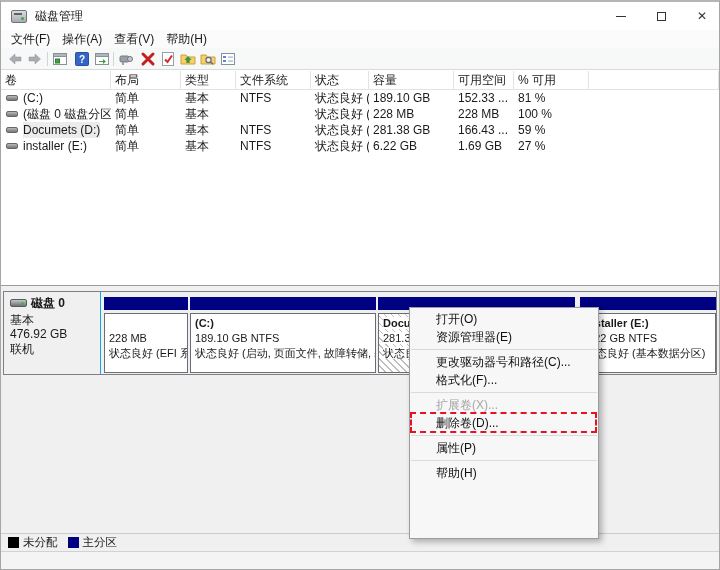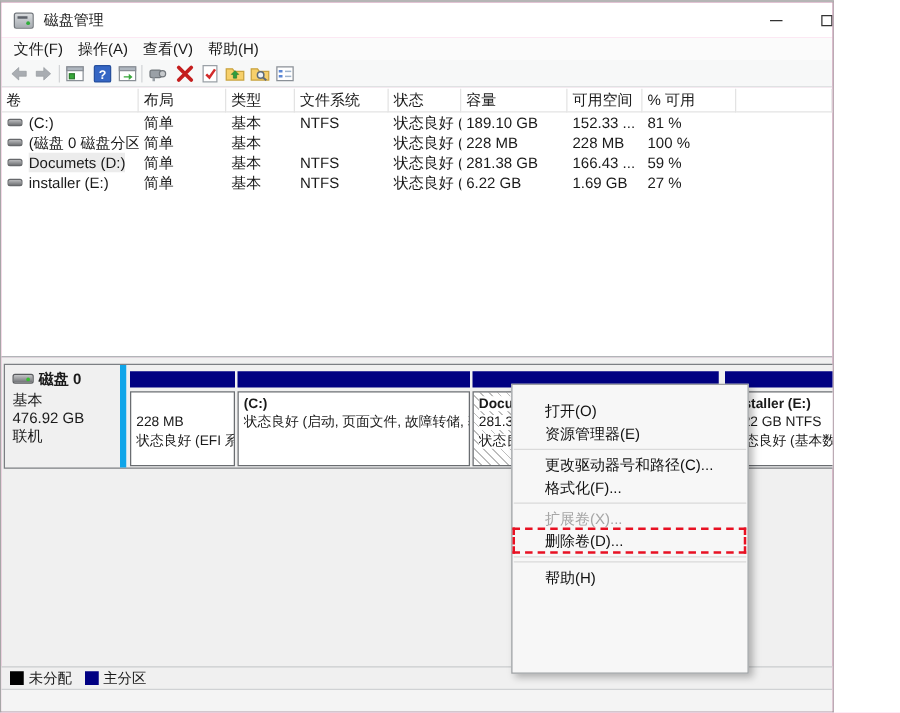--- a/index.html
+++ b/index.html
@@ -1,20 +1,20 @@
 <!DOCTYPE html>
 <html><head>
 <meta charset="utf-8">
 <style>
   html,body{margin:0;padding:0;background:#ffffff;}
   *{box-sizing:border-box;}
   .window{
-    position:relative;width:667px;height:570px;overflow:hidden;
+    position:relative;width:720px;height:570px;overflow:hidden;
     font-family:"Liberation Sans","DejaVu Sans",sans-serif;
-    background:#f9a8d4;border:1px solid #a6a6a6;border-top:2px solid #b5b5b5;
+    background:#d946ef;border:1px solid #a6a6a6;border-top:2px solid #b5b5b5;
     color:#1a1a1a;
   }
   
   .titlebar{position:absolute;left:0;top:0;width:100%;height:28px;background:#fff;display:flex;align-items:center;}
   .title-icon{width:16px;height:13px;margin-left:10px;position:relative;
     background:linear-gradient(180deg,#d9dcdf,#a7acb2);border:1px solid #6f747a;border-radius:2px;}
   .title-icon::before{content:"";position:absolute;left:2px;top:2px;width:8px;height:2px;background:#5d6océ;}
   .title-icon::before{content:"";position:absolute;left:2px;top:2px;width:8px;height:2px;background:#5d626a;}
   .title-icon::after{content:"";position:absolute;right:2px;bottom:2px;width:3px;height:3px;border-radius:50%;background:#2fae3a;}
   .title-text{margin-left:8px;font-size:12px;}
@@ -38,38 +38,38 @@
   .lv-header .hcell{border-right:1px solid #e3e3e3;border-bottom:1px solid #e3e3e3;line-height:18px;padding-left:4px;white-space:nowrap;overflow:hidden;}
   .lv-rows{position:absolute;left:0;top:20px;width:100%;}
   .lv-row{height:16px;font-size:12px;line-height:16px;}
   .lv-row .cell{padding-left:4px;white-space:nowrap;overflow:hidden;}
   .vol-cell{display:flex;align-items:center;gap:5px;padding-left:5px !important;}
   .vol-icon{flex:0 0 auto;width:12px;height:6px;border-radius:2px;background:linear-gradient(180deg,#b9babc,#737578);border:1px solid #66686b;}
   .sel-label{background:#ececec;}
   
   .bottom-pane{position:absolute;left:0;top:284px;width:100%;height:286px;background:#f0f0f0;}
   .disk-row{position:absolute;left:2px;top:5px;width:714px;height:84px;border:1px solid #7c7f83;background:#f0f0f0;}
-  .disk-info{position:absolute;left:0;top:0;width:97px;height:100%;border-right:5px solid #0ea5e9;padding:4px 0 0 6px;font-size:12px;line-height:14.5px;}
+  .disk-info{position:absolute;left:0;top:0;width:97px;height:100%;border-right:1px solid #0ea5e9;padding:4px 0 0 6px;font-size:12px;line-height:14.5px;}
   .disk-title{display:flex;align-items:center;gap:4px;font-weight:bold;margin-bottom:2px;}
   .disk-icon{width:17px;height:8px;border-radius:2px;background:linear-gradient(180deg,#c4c5c7,#6f7174);border:1px solid #595b5e;position:relative;}
   .disk-icon::after{content:"";position:absolute;right:2px;top:2px;width:3px;height:3px;border-radius:50%;background:#35c02f;}
   .partition{position:absolute;}
   .part-bar{position:absolute;top:5px;height:13px;width:100%;background:#000082;}
   .part-box{position:absolute;top:21px;height:60px;width:100%;background:#ffffff;border:1px solid #6a6d71;padding:2px 0 0 4px;font-size:11px;line-height:15px;overflow:hidden;}
   .part-box div{white-space:nowrap;overflow:hidden;}
   .part-name{font-weight:bold;min-height:15px;}
   .part-box.hatched{background:repeating-linear-gradient(45deg,#ffffff 0px,#ffffff 4px,#bdbdbd 4px,#bdbdbd 5px);}
   .part-box.hatched span{background:#ffffff;}
   
   .legend-bar{position:absolute;left:0;top:531px;width:100%;height:18px;border-top:1px solid #c9cbcd;display:flex;align-items:center;padding-left:7px;gap:10px;font-size:11.5px;background:#f0f0f0;}
   .legend-item{display:flex;align-items:center;gap:4px;}
   .legend-swatch{width:11px;height:11px;}
   .status-strip{position:absolute;left:0;top:549px;width:100%;height:21px;background:#f4f4f4;border-top:1px solid #d0d2d4;}
   
-  .context-menu{position:absolute;left:408px;top:305px;width:190px;height:232px;background:#f7f7f7;border:1px solid #9b9ea1;box-shadow:3px 3px 6px rgba(0,0,0,0.28);padding:12px 0;font-size:12px;z-index:50;}
+  .context-menu{position:absolute;left:408px;top:305px;width:190px;height:232px;background:#f7f7f7;border:1px solid #9b9ea1;box-shadow:3px 3px 6px rgba(0,0,0,0.28);padding:2px 0;font-size:12px;z-index:50;}
   .menu-item{position:relative;height:18px;line-height:18px;padding-left:26px;white-space:nowrap;color:#111;}
   .menu-item.disabled{color:#a6a6a6;}
   .menu-sep{height:1px;background:#dadada;margin:3px 1px;}
   .menu-item.annotated::after{content:"";position:absolute;left:0px;right:1px;top:-2px;bottom:-1px;border:2px dashed #e81123;pointer-events:none;}
 </style>
 </head>
 <body>
 
 <div class="window">
 
@@ -259,20 +259,21 @@
           <div class="part-name"></div>
           <div>228 MB</div>
           <div>状态良好 (EFI 系统分区)</div>
         </div>
       </div>
 
       <div class="partition" style="left:186px;top:0;width:186px;height:100%">
         <div class="part-bar" style="background-color: rgb(0, 0, 130);"></div>
         <div class="part-box">
           <div class="part-name">(C:)</div>
+          <div>189.10 GB NTFS</div>
           <div>状态良好 (启动, 页面文件, 故障转储, 基本数据分区)</div>
         </div>
       </div>
 
       <div class="partition" style="left:374px;top:0;width:197px;height:100%">
         <div class="part-bar" style="background-color: rgb(0, 0, 130);"></div>
         <div class="part-box hatched">
           <div class="part-name"><span>Documets (D:)</span></div>
           <div><span>281.38 GB NTFS</span></div>
           <div><span>状态良好 (基本数据分区)</span></div>
@@ -305,17 +306,18 @@
   <div class="context-menu">
     <div class="menu-item">打开(O)</div>
     <div class="menu-item">资源管理器(E)</div>
     <div class="menu-sep"></div>
     <div class="menu-item">更改驱动器号和路径(C)...</div>
     <div class="menu-item">格式化(F)...</div>
     <div class="menu-sep"></div>
     <div class="menu-item disabled">扩展卷(X)...</div>
     <div class="menu-item annotated">删除卷(D)...</div>
     <div class="menu-sep"></div>
+    <div class="menu-item">属性(P)</div>
     <div class="menu-sep"></div>
     <div class="menu-item">帮助(H)</div>
   </div>
 
 </div>
 
 </body></html>

